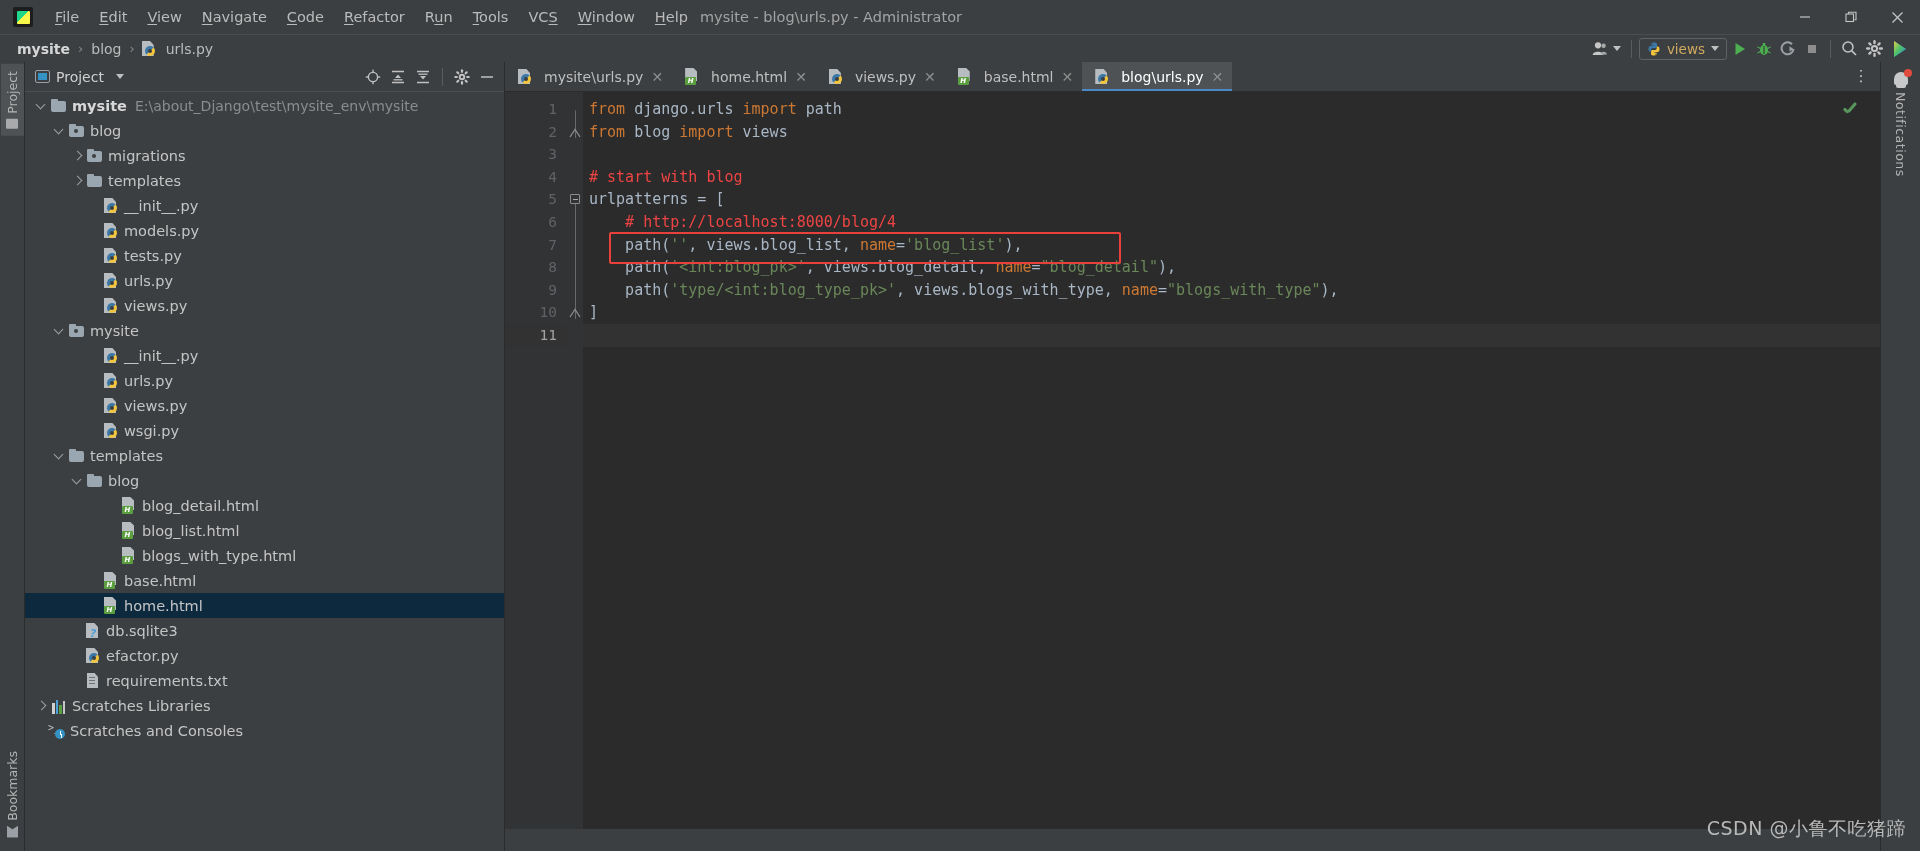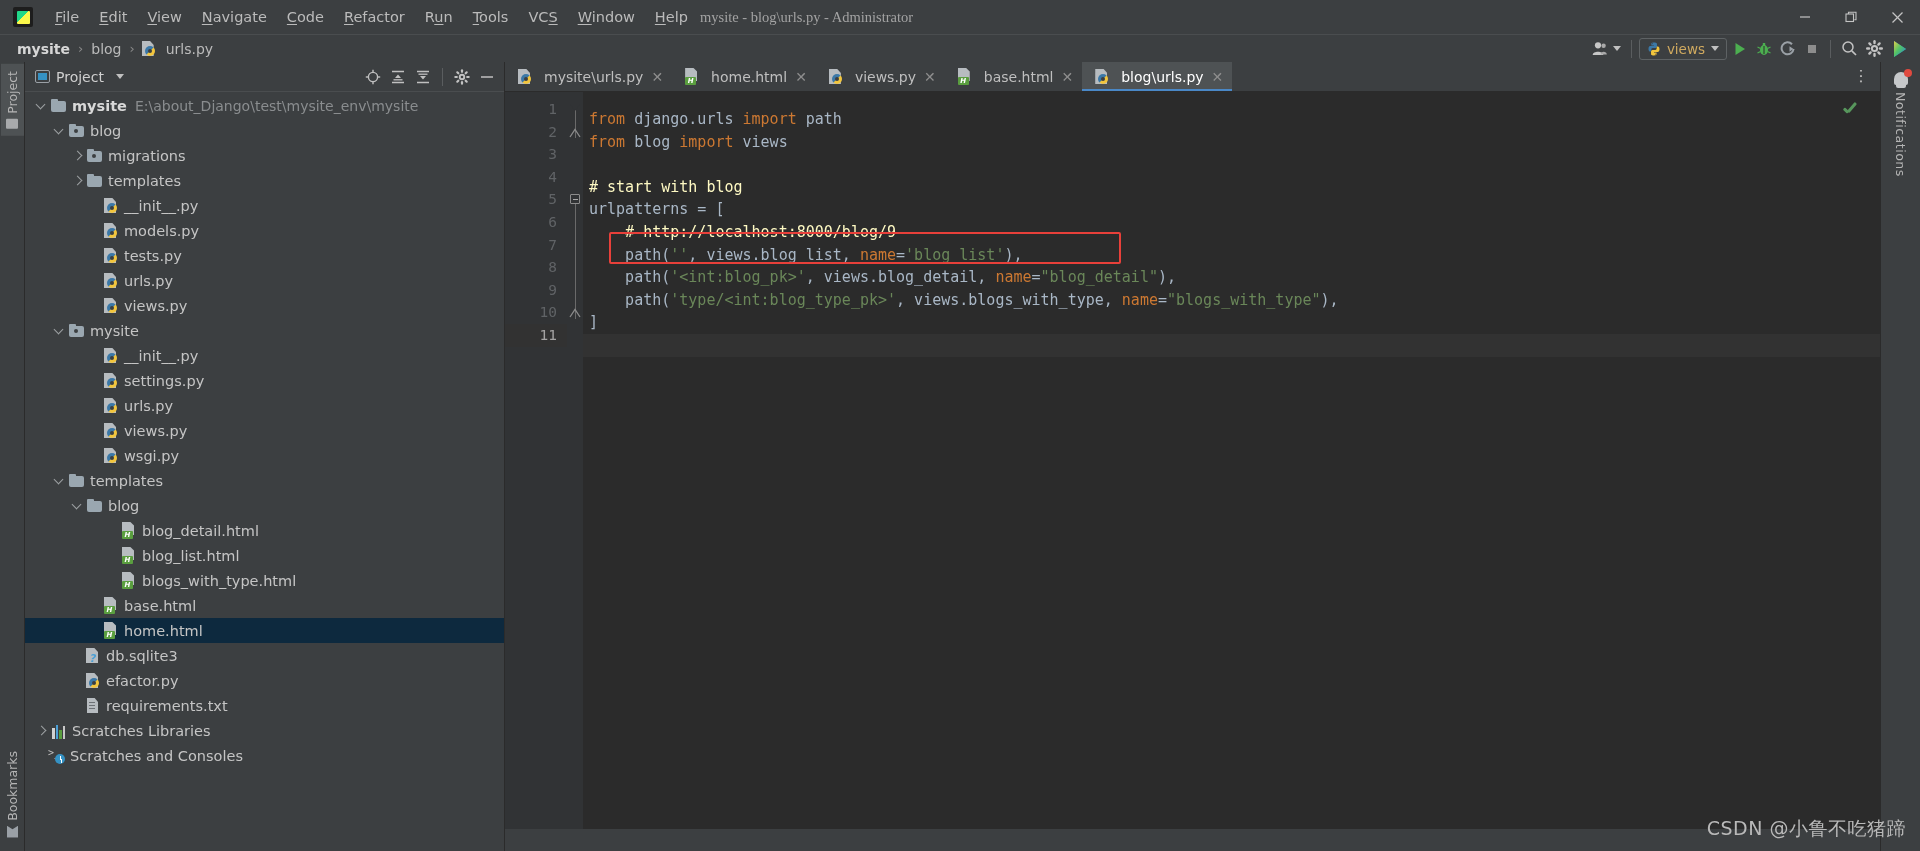--- a/index.html
+++ b/index.html
@@ -30,21 +30,20 @@
   .menu { display: flex; align-items: flex-start; gap: 0px; }
   .menu-item {
     padding: 4px 10px; font-size: 14.5px; color: #bbbbbb; cursor: default;
     white-space: nowrap;
   }
   .menu-item u { text-decoration: underline; text-underline-offset: 2px; }
   .win-title {
     position: absolute; left: 700px; top: 0; height: 34px;
     display: flex; align-items: center; font-size: 14.5px; color: #a3a3a3;
     white-space: nowrap;
-    font-family: Liberation Serif, serif;
   }
   .wincontrols { margin-left: auto; display: flex; height: 34px; }
   .wc {
     width: 46px; height: 34px; display: flex; align-items: center; justify-content: center;
     color: #c4c4c4;
   }
 
   
   .navbar {
     height: 28px; flex: 0 0 28px; background: #3c3f41; display: flex; align-items: center;
@@ -258,28 +257,28 @@
   .fold .tri:after {
     content:""; position:absolute; left:-5px; top:-7px; width:0; height:0;
     border-left:5px solid transparent; border-right:5px solid transparent; border-top:7px solid #8c8c8c;
     z-index:-1;
   }
   .fold-line {
     position:absolute; left:7.5px; width:1px; background:#6a6a6a;
   }
 
   .code {
-    flex: 1 1 auto; position: relative; padding-top: 16px; overflow: hidden;
+    flex: 1 1 auto; position: relative; padding-top: 6px; overflow: hidden;
     font-family: "DejaVu Sans Mono", monospace; font-size: 15px; background: #2b2b2b;
   }
   .cl { height: 22.6px; line-height: 22.6px; white-space: pre; padding-left: 6px; color: #a9b7c6; }
   .cl.cur { background: #323232; }
   .kw  { color: #cc7832; }
   .str { color: #6a8759; }
-  .com { color: #fef9c3; }
+  .com { color: #ef4444; }
   .id  { color: #a9b7c6; }
 
   .redbox {
     position: absolute; border: 2.5px solid #e8403a; border-radius: 2px;
     pointer-events: none;
   }
   .check {
     position: absolute; right: 22px; top: 10px; width: 16px; height: 16px;
   }
   .check:before {
@@ -589,28 +588,20 @@
               <i></i>
             </span>
             <span class="node-label">__init__.py</span>
           </div>
           <div class="node">
             <span style="display:inline-block;width:64px;flex:none"></span>
             <span class="spacer"></span>
             <span class="icn py">
               <i></i>
             </span>
-            <span class="node-label">settings.py</span>
-          </div>
-          <div class="node">
-            <span style="display:inline-block;width:64px;flex:none"></span>
-            <span class="spacer"></span>
-            <span class="icn py">
-              <i></i>
-            </span>
             <span class="node-label">urls.py</span>
           </div>
           <div class="node">
             <span style="display:inline-block;width:64px;flex:none"></span>
             <span class="spacer"></span>
             <span class="icn py">
               <i></i>
             </span>
             <span class="node-label">views.py</span>
           </div>
@@ -793,21 +784,21 @@
               <path d="M3 12 L8 4.5 L13 12" fill="none" stroke="#8c8c8c" stroke-width="1.3"></path>
             </svg>
           </div>
         </div>
         <div class="code" id="code-root">
           <div class="cl"><span class="kw">from</span><span class="id"> django.urls </span><span class="kw">import</span><span class="id"> path</span></div>
             <div class="cl"><span class="kw">from</span><span class="id"> blog </span><span class="kw">import</span><span class="id"> views</span></div>
             <div class="cl">&nbsp;</div>
             <div class="cl"><span class="com"># start with blog</span></div>
             <div class="cl"><span class="id">urlpatterns = [</span></div>
-            <div class="cl"><span class="com">    # http://localhost:8000/blog/9</span></div>
+            <div class="cl"><span class="com">    # http://localhost:8000/blog/4</span></div>
             <div class="cl"><span class="id">    path(</span><span class="str">''</span><span class="id">, views.blog_list, </span><span class="kw">name</span><span class="id">=</span><span class="str">'blog_list'</span><span class="id">),</span></div>
             <div class="cl"><span class="id">    path(</span><span class="str">'&lt;int:blog_pk&gt;'</span><span class="id">, views.blog_detail, </span><span class="kw">name</span><span class="id">=</span><span class="str">"blog_detail"</span><span class="id">),</span></div>
             <div class="cl"><span class="id">    path(</span><span class="str">'type/&lt;int:blog_type_pk&gt;'</span><span class="id">, views.blogs_with_type, </span><span class="kw">name</span><span class="id">=</span><span class="str">"blogs_with_type"</span><span class="id">),</span></div>
             <div class="cl"><span class="id">]</span></div>
             <div class="cl cur">&nbsp;</div>
             <div class="redbox" style="left:26px; top:140px; width:512px; height:32px;"></div>
         </div>
         <div class="check"></div>
       </div>
       <div class="editor-bottom"></div>

